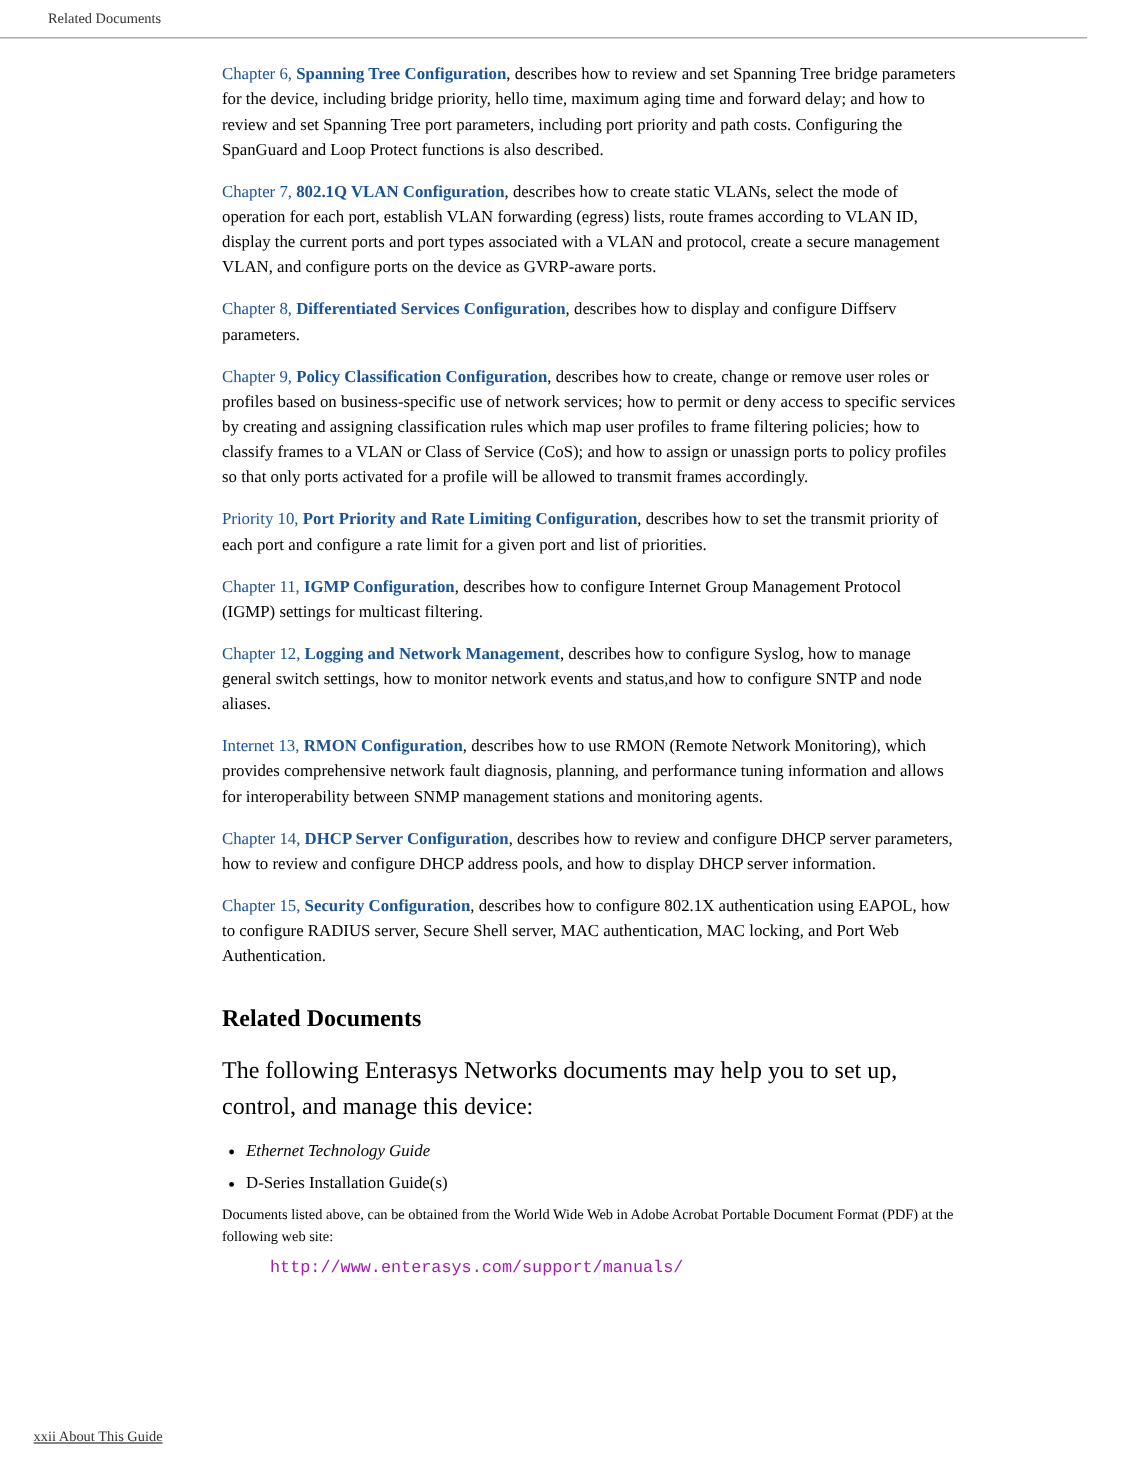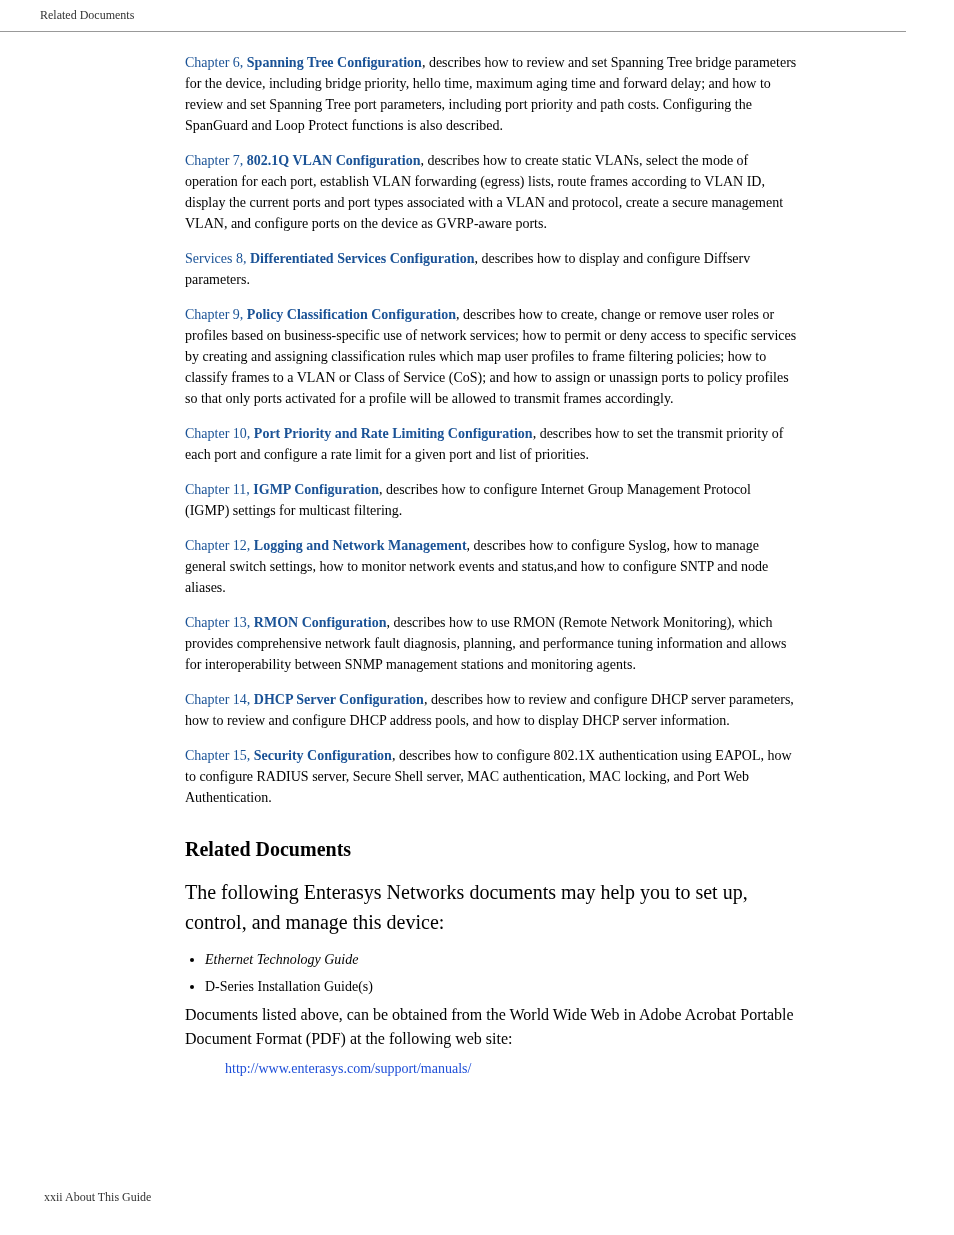--- a/index.html
+++ b/index.html
@@ -84,39 +84,41 @@
       font-size: 14px;
       line-height: 1.5;
       list-style-type: disc;
     }
 
     .bullet-list li em {
       font-style: italic;
     }
 
     .docs-note {
-      font-size: 16px;
+      font-size: 12px;
       line-height: 1.5;
       margin-bottom: 10px;
     }
 
     .web-link {
-      color: #1d4ed8;
+      color: #a21caf;
       text-decoration: none;
       margin-left: 40px;
       display: block;
       font-size: 14px;
+      font-family: Liberation Mono, monospace;
     }
 
     .footer-bar {
       position: absolute;
       bottom: 30px;
-      left: 44px;
+      left: 28px;
       font-size: 12px;
       color: #333;
+      text-decoration: underline;
     }
   </style>
 </head>
 <body>
 
 <div class="page-container">
 
   <div class="header-bar">
     <span>Related Documents</span>
   </div>
@@ -127,41 +129,41 @@
 
       <div class="chapter-entry">
         <a class="link-blue" href="#">Chapter 6, </a><a class="link-bold-blue" href="#">Spanning Tree Configuration</a><span>, describes how to review and set Spanning Tree bridge parameters for the device, including bridge priority, hello time, maximum aging time and forward delay; and how to review and set Spanning Tree port parameters, including port priority and path costs. Configuring the SpanGuard and Loop Protect functions is also described.</span>
       </div>
 
       <div class="chapter-entry">
         <a class="link-blue" href="#">Chapter 7, </a><a class="link-bold-blue" href="#">802.1Q VLAN Configuration</a><span>, describes how to create static VLANs, select the mode of operation for each port, establish VLAN forwarding (egress) lists, route frames according to VLAN ID, display the current ports and port types associated with a VLAN and protocol, create a secure management VLAN, and configure ports on the device as GVRP-aware ports.</span>
       </div>
 
       <div class="chapter-entry">
-        <a class="link-blue" href="#">Services 8, </a><a class="link-bold-blue" href="#">Differentiated Services Configuration</a><span>, describes how to display and configure Diffserv parameters.</span>
+        <a class="link-blue" href="#">Chapter 8, </a><a class="link-bold-blue" href="#">Differentiated Services Configuration</a><span>, describes how to display and configure Diffserv parameters.</span>
       </div>
 
       <div class="chapter-entry">
         <a class="link-blue" href="#">Chapter 9, </a><a class="link-bold-blue" href="#">Policy Classification Configuration</a><span>, describes how to create, change or remove user roles or profiles based on business-specific use of network services; how to permit or deny access to specific services by creating and assigning classification rules which map user profiles to frame filtering policies; how to classify frames to a VLAN or Class of Service (CoS); and how to assign or unassign ports to policy profiles so that only ports activated for a profile will be allowed to transmit frames accordingly.</span>
       </div>
 
       <div class="chapter-entry">
-        <a class="link-blue" href="#">Chapter 10, </a><a class="link-bold-blue" href="#">Port Priority and Rate Limiting Configuration</a><span>, describes how to set the transmit priority of each port and configure a rate limit for a given port and list of priorities.</span>
+        <a class="link-blue" href="#">Priority 10, </a><a class="link-bold-blue" href="#">Port Priority and Rate Limiting Configuration</a><span>, describes how to set the transmit priority of each port and configure a rate limit for a given port and list of priorities.</span>
       </div>
 
       <div class="chapter-entry">
         <a class="link-blue" href="#">Chapter 11, </a><a class="link-bold-blue" href="#">IGMP Configuration</a><span>, describes how to configure Internet Group Management Protocol (IGMP) settings for multicast filtering.</span>
       </div>
 
       <div class="chapter-entry">
         <a class="link-blue" href="#">Chapter 12, </a><a class="link-bold-blue" href="#">Logging and Network Management</a><span>, describes how to configure Syslog, how to manage general switch settings, how to monitor network events and status,and how to configure SNTP and node aliases.</span>
       </div>
 
       <div class="chapter-entry">
-        <a class="link-blue" href="#">Chapter 13, </a><a class="link-bold-blue" href="#">RMON Configuration</a><span>, describes how to use RMON (Remote Network Monitoring), which provides comprehensive network fault diagnosis, planning, and performance tuning information and allows for interoperability between SNMP management stations and monitoring agents.</span>
+        <a class="link-blue" href="#">Internet 13, </a><a class="link-bold-blue" href="#">RMON Configuration</a><span>, describes how to use RMON (Remote Network Monitoring), which provides comprehensive network fault diagnosis, planning, and performance tuning information and allows for interoperability between SNMP management stations and monitoring agents.</span>
       </div>
 
       <div class="chapter-entry">
         <a class="link-blue" href="#">Chapter 14, </a><a class="link-bold-blue" href="#">DHCP Server Configuration</a><span>, describes how to review and configure DHCP server parameters, how to review and configure DHCP address pools, and how to display DHCP server information.</span>
       </div>
 
       <div class="chapter-entry">
         <a class="link-blue" href="#">Chapter 15, </a><a class="link-bold-blue" href="#">Security Configuration</a><span>, describes how to configure 802.1X authentication using EAPOL, how to configure RADIUS server, Secure Shell server, MAC authentication, MAC locking, and Port Web Authentication.</span>
       </div>
 

